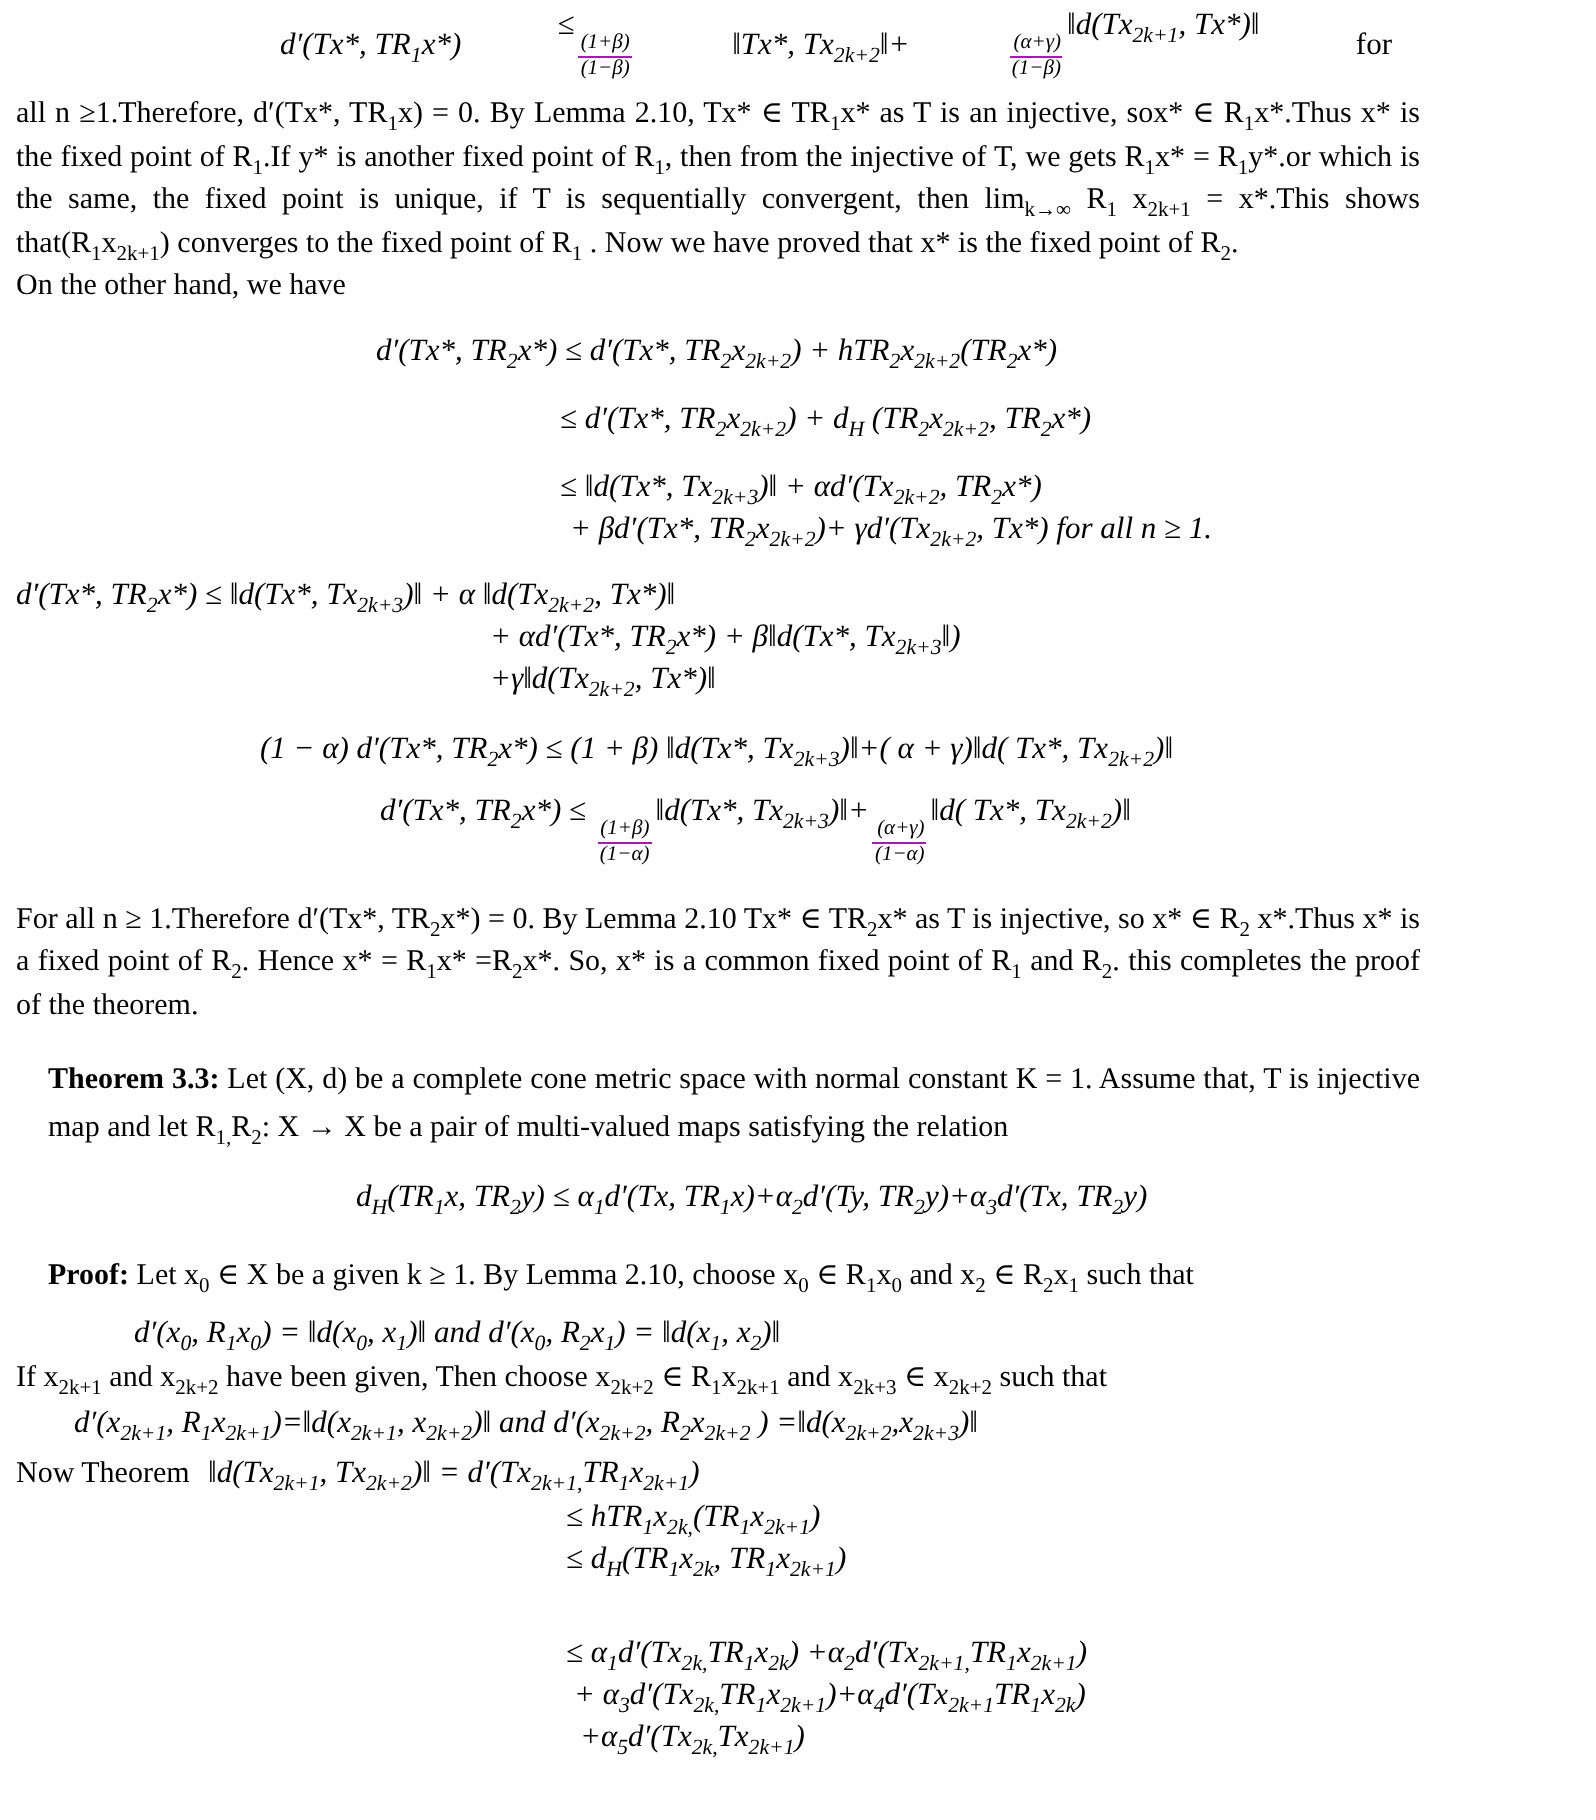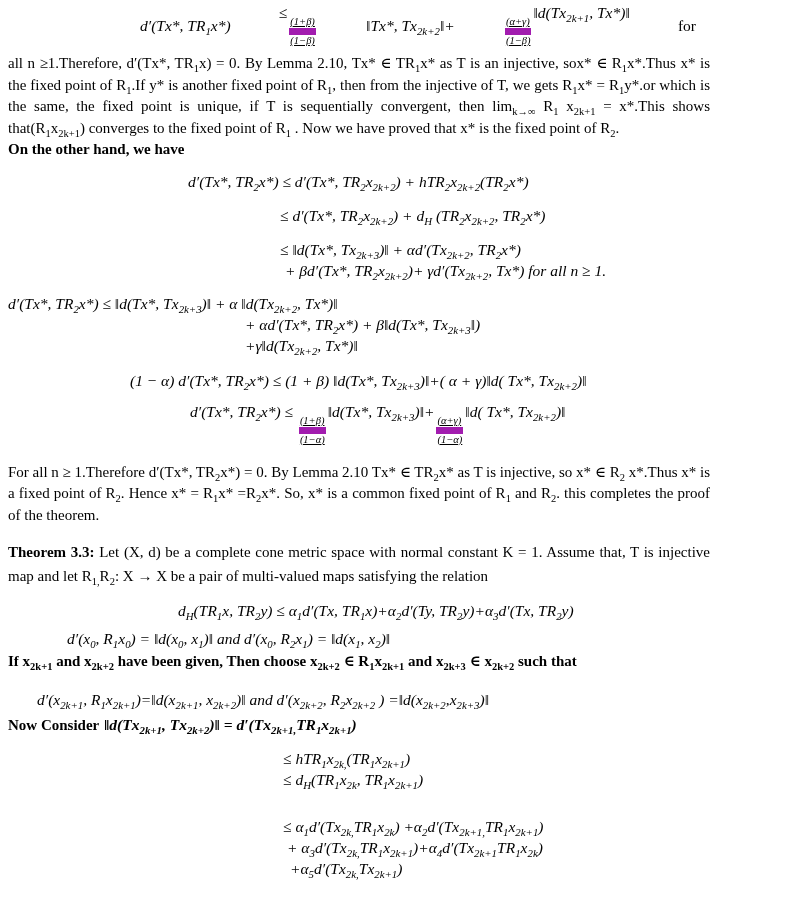--- a/index.html
+++ b/index.html
@@ -3,40 +3,40 @@
 <meta charset="utf-8">
 <style>
   html,body { margin:0; padding:0; background:#ffffff; }
   .page {
     width:718px; height:910px; box-sizing:border-box;
     padding:2px 8px 0 8px; overflow:hidden;
     font-family:"Liberation Serif","DejaVu Serif",serif;
     font-size:15px; color:#000;
   }
   .para { text-align:justify; line-height:21.5px; margin:0; }
-  .line { line-height:21.5px; white-space:nowrap;font-weight:bold; }
+  .line { line-height:21.5px; white-space:nowrap; }
   .eq {
     font-style:italic; font-size:15.5px; line-height:21px;
     white-space:nowrap;
   }
   sub { font-size:0.7em; line-height:0; }
   .frac {
-    display:inline-flex; flex-direction:column; align-items:flex-start;
+    display:inline-flex; flex-direction:column; align-items:flex-end;
     font-size:10.5px; line-height:1.15; vertical-align:-7px;
-    font-style:italic; margin:0 2px;text-decoration:underline;
+    font-style:italic; margin:0 2px;
   }
-  .frac .den { border-top:7px solid #a21caf; padding:0 1px; }
+  .frac .den { border-top:1px solid #a21caf; padding:0 1px; }
   .frac .num { padding:0 1px; }
   .eq-top {
     display:flex; justify-content:space-between; align-items:center;
     margin:2px 14px 6px 132px; font-style:italic; font-size:15.5px;
   }
   .eq-frac-line { margin-top:10px; margin-left:182px; }
   .bold-label { font-weight:bold; }
-  .thm { line-height:24px; }
+  .thm { line-height:24px;margin-left:16px; }
   .nowrap { white-space:nowrap; }
 </style>
 </head>
 <body>
 
 <div class="page">
 
   <div class="eq-top">
     <span>d′(Tx*, TR<sub>1</sub>x*)</span>
     <span class="nowrap"><span>≤</span><span class="frac">
@@ -73,26 +73,27 @@
         <span class="num">(α+γ)</span>
         <span class="den">(1−α)</span>
       </span><span>‖d( Tx*, Tx<sub>2k+2</sub>)‖</span>
   </div>
 
   <p class="para" style="margin-top:16px">For all n ≥ 1.Therefore d′(Tx*, TR<sub>2</sub>x*) = 0. By Lemma 2.10 Tx* ∈ TR<sub>2</sub>x* as T is injective, so x* ∈ R<sub>2</sub> x*.Thus x* is a fixed point of R<sub>2</sub>. Hence x* = R<sub>1</sub>x* =R<sub>2</sub>x*. So, x* is a common fixed point of R<sub>1</sub> and R<sub>2</sub>. this completes the proof of the theorem.</p>
 
   <p class="para thm" style="margin-top:14px"><span class="bold-label">Theorem 3.3:</span><span> Let (X, d) be a complete cone metric space with normal constant K = 1. Assume that, T is injective map and let R<sub>1,</sub>R<sub>2</sub>: X → X be a pair of multi-valued maps satisfying the relation</span></p>
   <div class="eq" style="margin-top:12px;margin-left:170px;line-height:22px">d<sub>H</sub>(TR<sub>1</sub>x, TR<sub>2</sub>y) ≤ α<sub>1</sub>d′(Tx, TR<sub>1</sub>x)+α<sub>2</sub>d′(Ty, TR<sub>2</sub>y)+α<sub>3</sub>d′(Tx, TR<sub>2</sub>y)</div>
 
+  <p class="para thm" style="margin-top:16px"><span class="bold-label">Proof:</span><span> Let x<sub>0</sub> ∈ X be a given k ≥ 1. By Lemma 2.10, choose x<sub>0</sub> ∈ R<sub>1</sub>x<sub>0</sub> and x<sub>2</sub> ∈ R<sub>2</sub>x<sub>1</sub> such that</span></p>
   <div class="eq" style="margin-top:6px;margin-left:59px">d′(x<sub>0</sub>, R<sub>1</sub>x<sub>0</sub>) = ‖d(x<sub>0</sub>, x<sub>1</sub>)‖  and d′(x<sub>0</sub>, R<sub>2</sub>x<sub>1</sub>) = ‖d(x<sub>1</sub>, x<sub>2</sub>)‖</div>
   <div class="line" style="margin-top:2px">If x<sub>2k+1</sub> and x<sub>2k+2</sub> have been given, Then choose x<sub>2k+2</sub> ∈ R<sub>1</sub>x<sub>2k+1</sub> and x<sub>2k+3</sub> ∈ x<sub>2k+2</sub> such that</div>
-  <div class="eq" style="margin-top:16px;margin-left:29px">d′(x<sub>2k+1</sub>, R<sub>1</sub>x<sub>2k+1</sub>)=‖d(x<sub>2k+1</sub>, x<sub>2k+2</sub>)‖  and  d′(x<sub>2k+2</sub>, R<sub>2</sub>x<sub>2k+2</sub> ) =‖d(x<sub>2k+2</sub>,x<sub>2k+3</sub>)‖</div>
+  <div class="eq" style="margin-top:0;margin-left:29px">d′(x<sub>2k+1</sub>, R<sub>1</sub>x<sub>2k+1</sub>)=‖d(x<sub>2k+1</sub>, x<sub>2k+2</sub>)‖  and  d′(x<sub>2k+2</sub>, R<sub>2</sub>x<sub>2k+2</sub> ) =‖d(x<sub>2k+2</sub>,x<sub>2k+3</sub>)‖</div>
 
-  <div class="line" style="margin-top:4px"><span style="display:inline-block;width:96px">Now Consider</span><span class="eq">‖d(Tx<sub>2k+1</sub>, Tx<sub>2k+2</sub>)‖ = d′(Tx<sub>2k+1,</sub>TR<sub>1</sub>x<sub>2k+1</sub>)</span></div>
+  <div class="line" style="margin-top:4px"><span style="display:inline-block;width:96px">Now Theorem</span><span class="eq">‖d(Tx<sub>2k+1</sub>, Tx<sub>2k+2</sub>)‖ = d′(Tx<sub>2k+1,</sub>TR<sub>1</sub>x<sub>2k+1</sub>)</span></div>
 
-  <div class="eq" style="margin-top:12px;margin-left:275px">≤ hTR<sub>1</sub>x<sub>2k,</sub>(TR<sub>1</sub>x<sub>2k+1</sub>)</div>
+  <div class="eq" style="margin-top:0;margin-left:275px">≤ hTR<sub>1</sub>x<sub>2k,</sub>(TR<sub>1</sub>x<sub>2k+1</sub>)</div>
   <div class="eq" style="margin-left:275px">≤ d<sub>H</sub>(TR<sub>1</sub>x<sub>2k</sub>, TR<sub>1</sub>x<sub>2k+1</sub>)</div>
 
   <div class="eq" style="margin-top:26px;margin-left:275px">≤ α<sub>1</sub>d′(Tx<sub>2k,</sub>TR<sub>1</sub>x<sub>2k</sub>) +α<sub>2</sub>d′(Tx<sub>2k+1,</sub>TR<sub>1</sub>x<sub>2k+1</sub>)</div>
   <div class="eq" style="margin-left:279px">+ α<sub>3</sub>d′(Tx<sub>2k,</sub>TR<sub>1</sub>x<sub>2k+1</sub>)+α<sub>4</sub>d′(Tx<sub>2k+1</sub>TR<sub>1</sub>x<sub>2k</sub>)</div>
   <div class="eq" style="margin-left:282px">+α<sub>5</sub>d′(Tx<sub>2k,</sub>Tx<sub>2k+1</sub>)</div>
 
 </div>
 
 </body></html>

